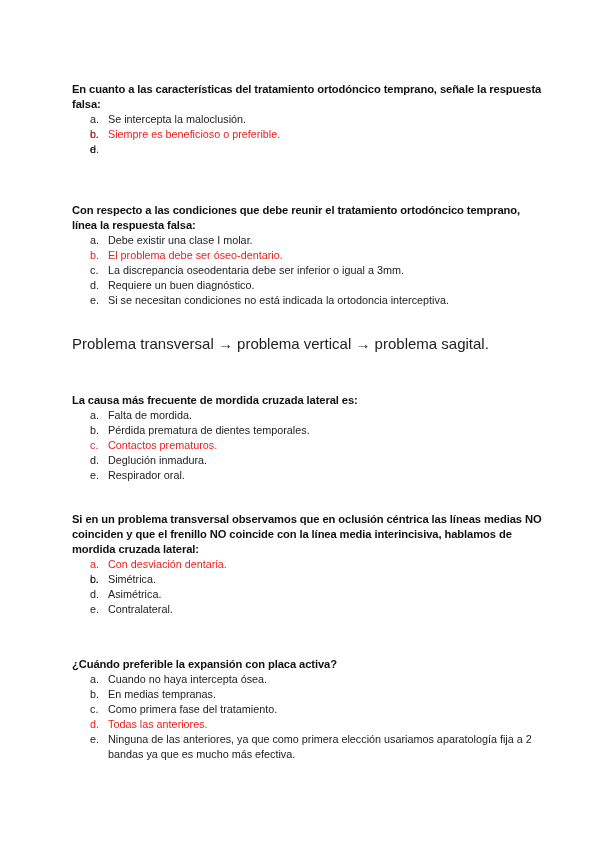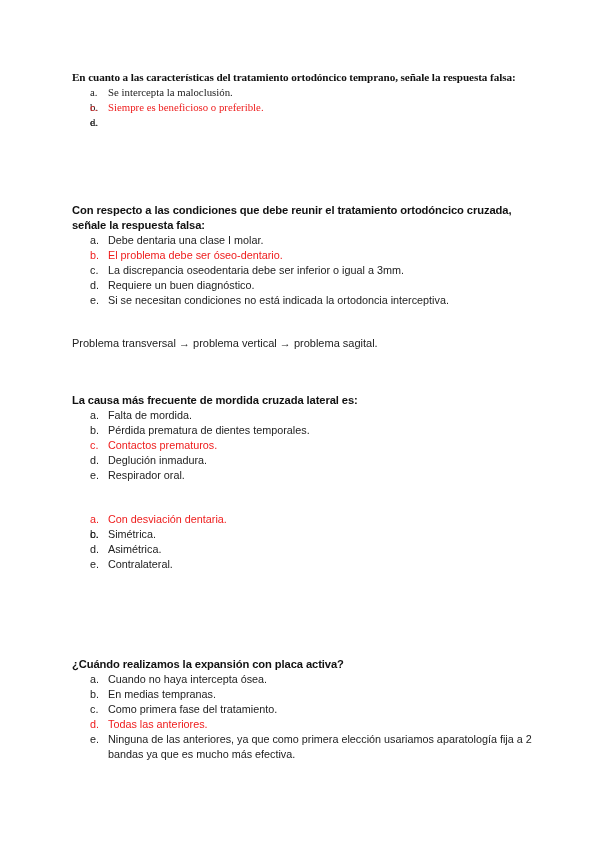--- a/index.html
+++ b/index.html
@@ -45,25 +45,25 @@
     }
     .q-item .marker {
       position: absolute;
       left: 18px;
       top: 0;
     }
     .q-item.correct {
       color: #ee1c1c;
     }
     .q-answer {
-      font-size: 11px;
+      font-size: 15px;
       line-height: 15px;
       color: #222;
     }
-    #q1 { position: absolute; top: 0; font-family: Liberation Serif, serif; }
+    #q1 { position: absolute; top: 12px; }
     #q2 { position: absolute; top: 133px; }
     #q3 { position: absolute; top: 266px; }
     #q4 { position: absolute; top: 323px; }
     #q5 { position: absolute; top: 442px; }
     #q6 { position: absolute; top: 587px; }
   </style>
 </head>
 <body>
 
 <div class="page">
@@ -73,23 +73,23 @@
     <ul class="q-list">
       <li class="q-item"><span class="marker">a.</span><span>Se intercepta la maloclusión.</span></li>
       <li class="q-item"><span class="marker">b.</span></li>
       <li class="q-item correct"><span class="marker">c.</span><span>Siempre es beneficioso o preferible.</span></li>
       <li class="q-item"><span class="marker">d.</span></li>
       <li class="q-item"><span class="marker">e.</span></li>
     </ul>
   </div>
 
   <div class="question" id="q2">
-    <div class="q-title">Con respecto a las condiciones que debe reunir el tratamiento ortodóncico cruzada, señale la respuesta falsa:</div>
+    <div class="q-title">Con respecto a las condiciones que debe reunir el tratamiento ortodóncico temprano, línea la respuesta falsa:</div>
     <ul class="q-list">
-      <li class="q-item"><span class="marker">a.</span><span>Debe dentaria una clase I molar.</span></li>
+      <li class="q-item"><span class="marker">a.</span><span>Debe existir una clase I molar.</span></li>
       <li class="q-item correct"><span class="marker">b.</span><span>El problema debe ser óseo-dentario.</span></li>
       <li class="q-item"><span class="marker">c.</span><span>La discrepancia oseodentaria debe ser inferior o igual a 3mm.</span></li>
       <li class="q-item"><span class="marker">d.</span><span>Requiere un buen diagnóstico.</span></li>
       <li class="q-item"><span class="marker">e.</span><span>Si se necesitan condiciones no está indicada la ortodoncia interceptiva.</span></li>
     </ul>
   </div>
 
   <div class="question" id="q3">
     <div class="q-answer">Problema transversal → problema vertical → problema sagital.</div>
   </div>
@@ -99,31 +99,32 @@
     <ul class="q-list">
       <li class="q-item"><span class="marker">a.</span><span>Falta de mordida.</span></li>
       <li class="q-item"><span class="marker">b.</span><span>Pérdida prematura de dientes temporales.</span></li>
       <li class="q-item correct"><span class="marker">c.</span><span>Contactos prematuros.</span></li>
       <li class="q-item"><span class="marker">d.</span><span>Deglución inmadura.</span></li>
       <li class="q-item"><span class="marker">e.</span><span>Respirador oral.</span></li>
     </ul>
   </div>
 
   <div class="question" id="q5">
+    <div class="q-title">Si en un problema transversal observamos que en oclusión céntrica las líneas medias NO coinciden y que el frenillo NO coincide con la línea media interincisiva, hablamos de mordida cruzada lateral:</div>
     <ul class="q-list">
       <li class="q-item correct"><span class="marker">a.</span><span>Con desviación dentaria.</span></li>
       <li class="q-item"><span class="marker">b.</span></li>
       <li class="q-item"><span class="marker">c.</span><span>Simétrica.</span></li>
       <li class="q-item"><span class="marker">d.</span><span>Asimétrica.</span></li>
       <li class="q-item"><span class="marker">e.</span><span>Contralateral.</span></li>
     </ul>
   </div>
 
   <div class="question" id="q6">
-    <div class="q-title">¿Cuándo realizamos la expansión con placa activa?</div>
+    <div class="q-title">¿Cuándo preferible la expansión con placa activa?</div>
     <ul class="q-list">
       <li class="q-item"><span class="marker">a.</span><span>Cuando no haya intercepta ósea.</span></li>
       <li class="q-item"><span class="marker">b.</span><span>En medias tempranas.</span></li>
       <li class="q-item"><span class="marker">c.</span><span>Como primera fase del tratamiento.</span></li>
       <li class="q-item correct"><span class="marker">d.</span><span>Todas las anteriores.</span></li>
       <li class="q-item"><span class="marker">e.</span><span>Ninguna de las anteriores, ya que como primera elección usariamos aparatología fija a 2 bandas ya que es mucho más efectiva.</span></li>
     </ul>
   </div>
 
 </div>

